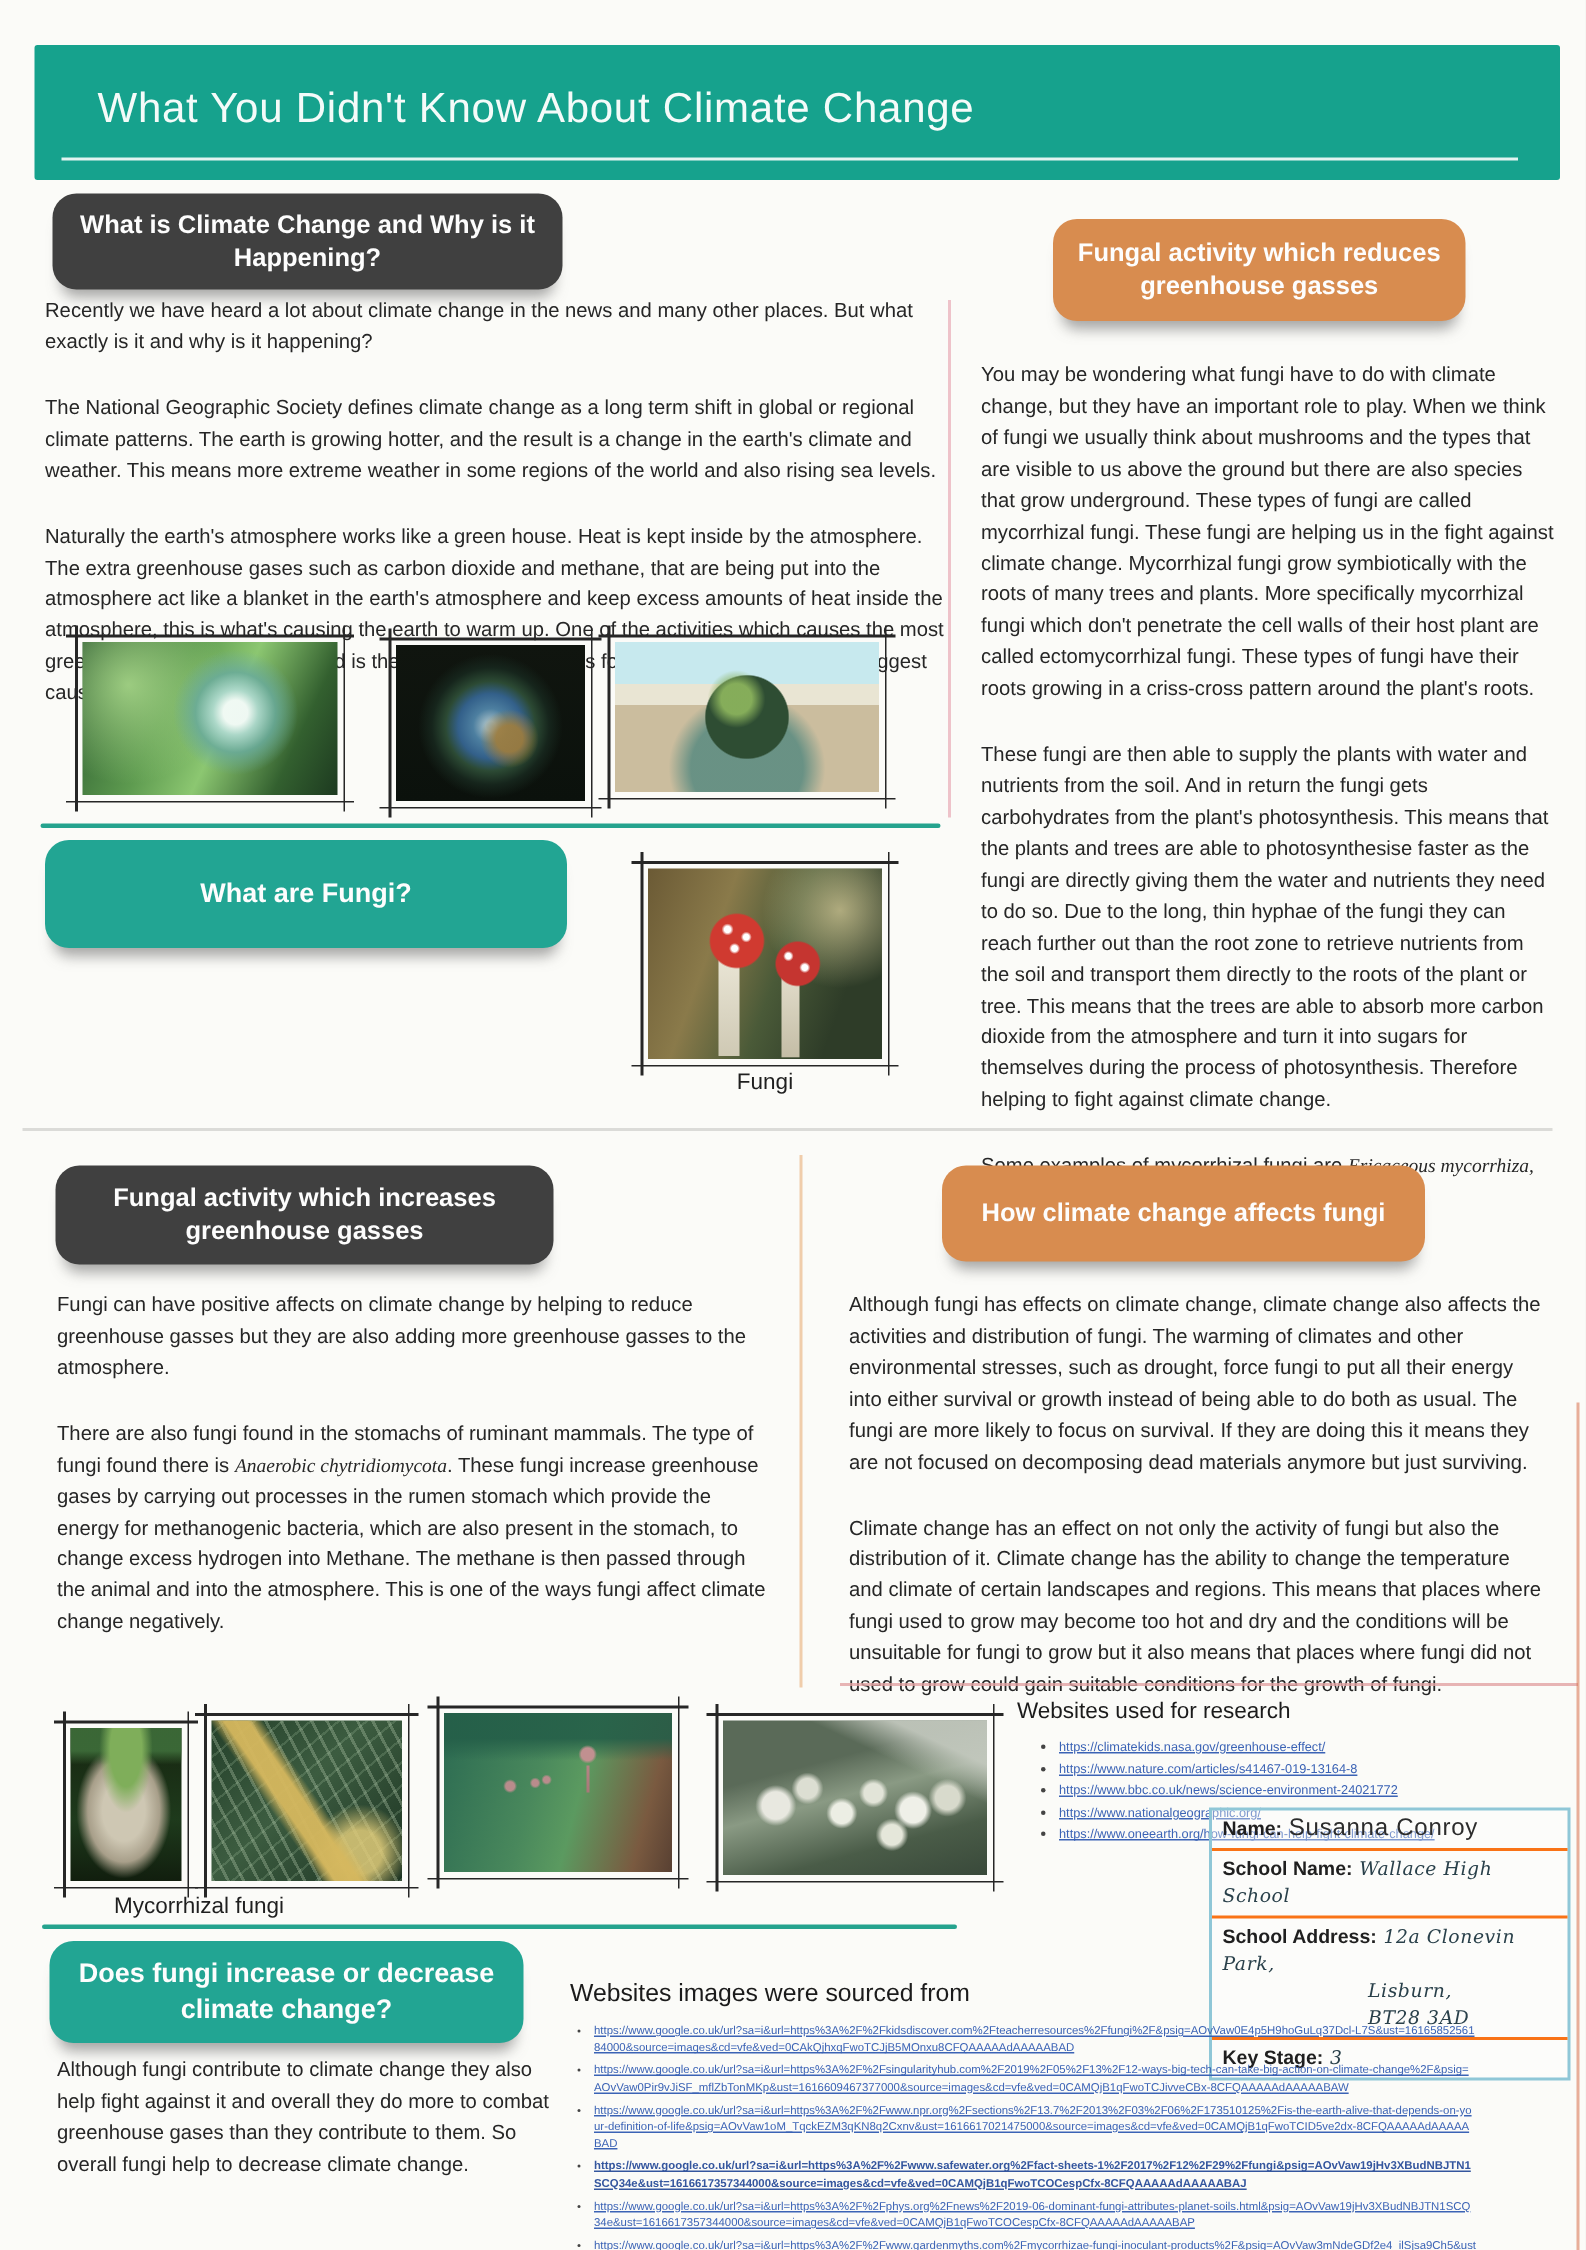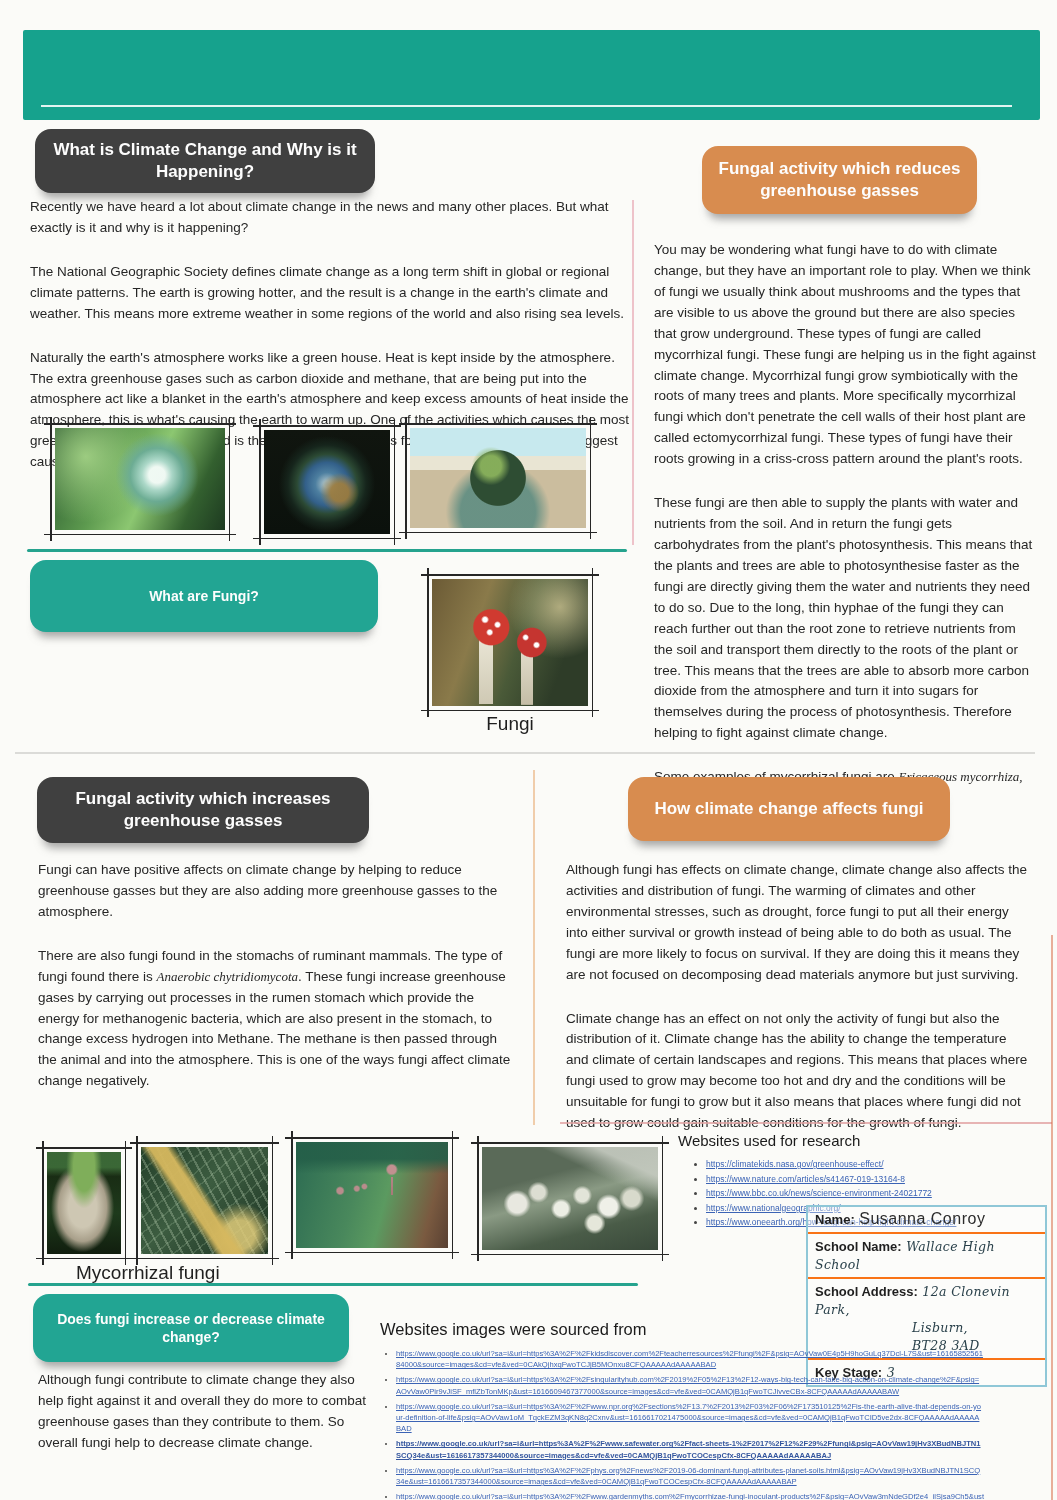--- a/index.html
+++ b/index.html
@@ -17,41 +17,41 @@
   
   .hbox{
     border-radius:16px;color:#fdfdfd;font-weight:bold;text-align:center;
     display:flex;align-items:center;justify-content:center;line-height:1.32;
     box-shadow:0 11px 9px -6px rgba(95,95,95,.55);
     padding:6px 14px;box-sizing:border-box;
   }
   .hbox.pink{background:#404040;}
   .hbox.orange{background:#d88c4f;}
   .hbox.teal{background:#22a593;}
-  .h17{font-size:17px;} .h18{font-size:14px;}
+  .h17{font-size:17px;} .h18{font-size:18px;}
   
   .body-col p{margin:0 0 23px;font-size:13.5px;line-height:1.55;color:#262626;}
   .body-col p:last-child{margin-bottom:0;}
   .body-col i{font-family:"Liberation Serif",serif;font-size:13px;}
   
   .rule-teal{background:#25a38e;height:3px;border-radius:2px;}
   .rule-grey{background:#d3d3cf;height:2px;opacity:.8;}
   .rule-pink-v{background:#eec3ca;width:2px;}
   .rule-orange-v{background:#f0cdab;width:2px;}
   .rule-pink-h{background:#e2a3a3;height:2px;opacity:.8;}
   .edge-artifact{background:#d96f4a;width:2px;opacity:.55;}
   
   .fig{position:absolute;}
   .photo{position:absolute;inset:0;}
   .cm{position:absolute;background:#262626;}
   .cm-t{left:-11px;right:-11px;top:-5px;height:1.5px;}
   .cm-b{left:-11px;right:-11px;bottom:-5px;height:1.5px;}
   .cm-l{top:-11px;bottom:-11px;left:-5px;width:1.5px;}
   .cm-r{top:-11px;bottom:-11px;right:-5px;width:1.5px;}
-  .caption{font-size:19px;color:#1f1f1f;}
+  .caption{font-size:15px;color:#1f1f1f;}
   .photo-glass-globe{background:
     radial-gradient(circle at 60% 46%, rgba(245,252,250,.95) 0 7%, rgba(175,218,208,.92) 13%, rgba(105,170,155,.85) 23%, rgba(60,120,100,0) 36%),
     radial-gradient(circle at 18% 28%, rgba(185,230,150,.75), transparent 42%),
     linear-gradient(115deg,#27552c,#5d9a4f 35%,#8cc771 55%,#33602f 80%,#1d3a20);}
   .photo-earth-space{background:
     radial-gradient(circle at 60% 60%, rgba(160,125,60,.9) 0 9%, rgba(160,125,60,0) 20%),
     radial-gradient(circle at 50% 52%, #9fbac4 0 4%, #4d7fa0 14%, #33608a 26%, #2c4a34 36%, #16251c 47%, rgba(11,17,12,0) 58%),
     linear-gradient(#10150f,#0b110c);}
   .photo-melting-earth{background:
     radial-gradient(circle at 46% 38%, rgba(138,178,92,.95) 0 9%, rgba(138,178,92,0) 17%),
@@ -115,20 +115,21 @@
   .fvalue-print{font-size:16px;color:#2c2c2c;letter-spacing:.5px;}
   .fvalue-hand{font-family:"DejaVu Serif",serif;font-style:italic;font-size:12.5px;color:#29404a;letter-spacing:.4px;}
   .addr-indent{display:inline-block;margin-left:97px;}
 </style>
 </head>
 <body>
 
 <div class="page">
 
   <div class="abs header" style="left:23px;top:30px;width:1017px;height:90px;">
+    <div class="abs header-title" style="left:42px;top:26px;">What You Didn't Know About Climate Change</div>
     <div class="abs header-rule" style="left:18px;right:28px;bottom:13px;"></div>
   </div>
 
   <div class="abs hbox pink h17" style="left:35px;top:129px;width:340px;height:64px;">What is Climate Change and Why is it Happening?</div>
   <div class="abs hbox orange h17" style="left:702px;top:146px;width:275px;height:68px;">Fungal activity which reduces greenhouse gasses</div>
 
   <div class="abs rule-pink-v" style="left:632px;top:200px;height:345px;"></div>
 
   <div class="abs body-col" style="left:30px;top:197px;width:603px;">
     <p>Recently we have heard a lot about climate change in the news and many other places. But what exactly is it and why is it happening?</p>

